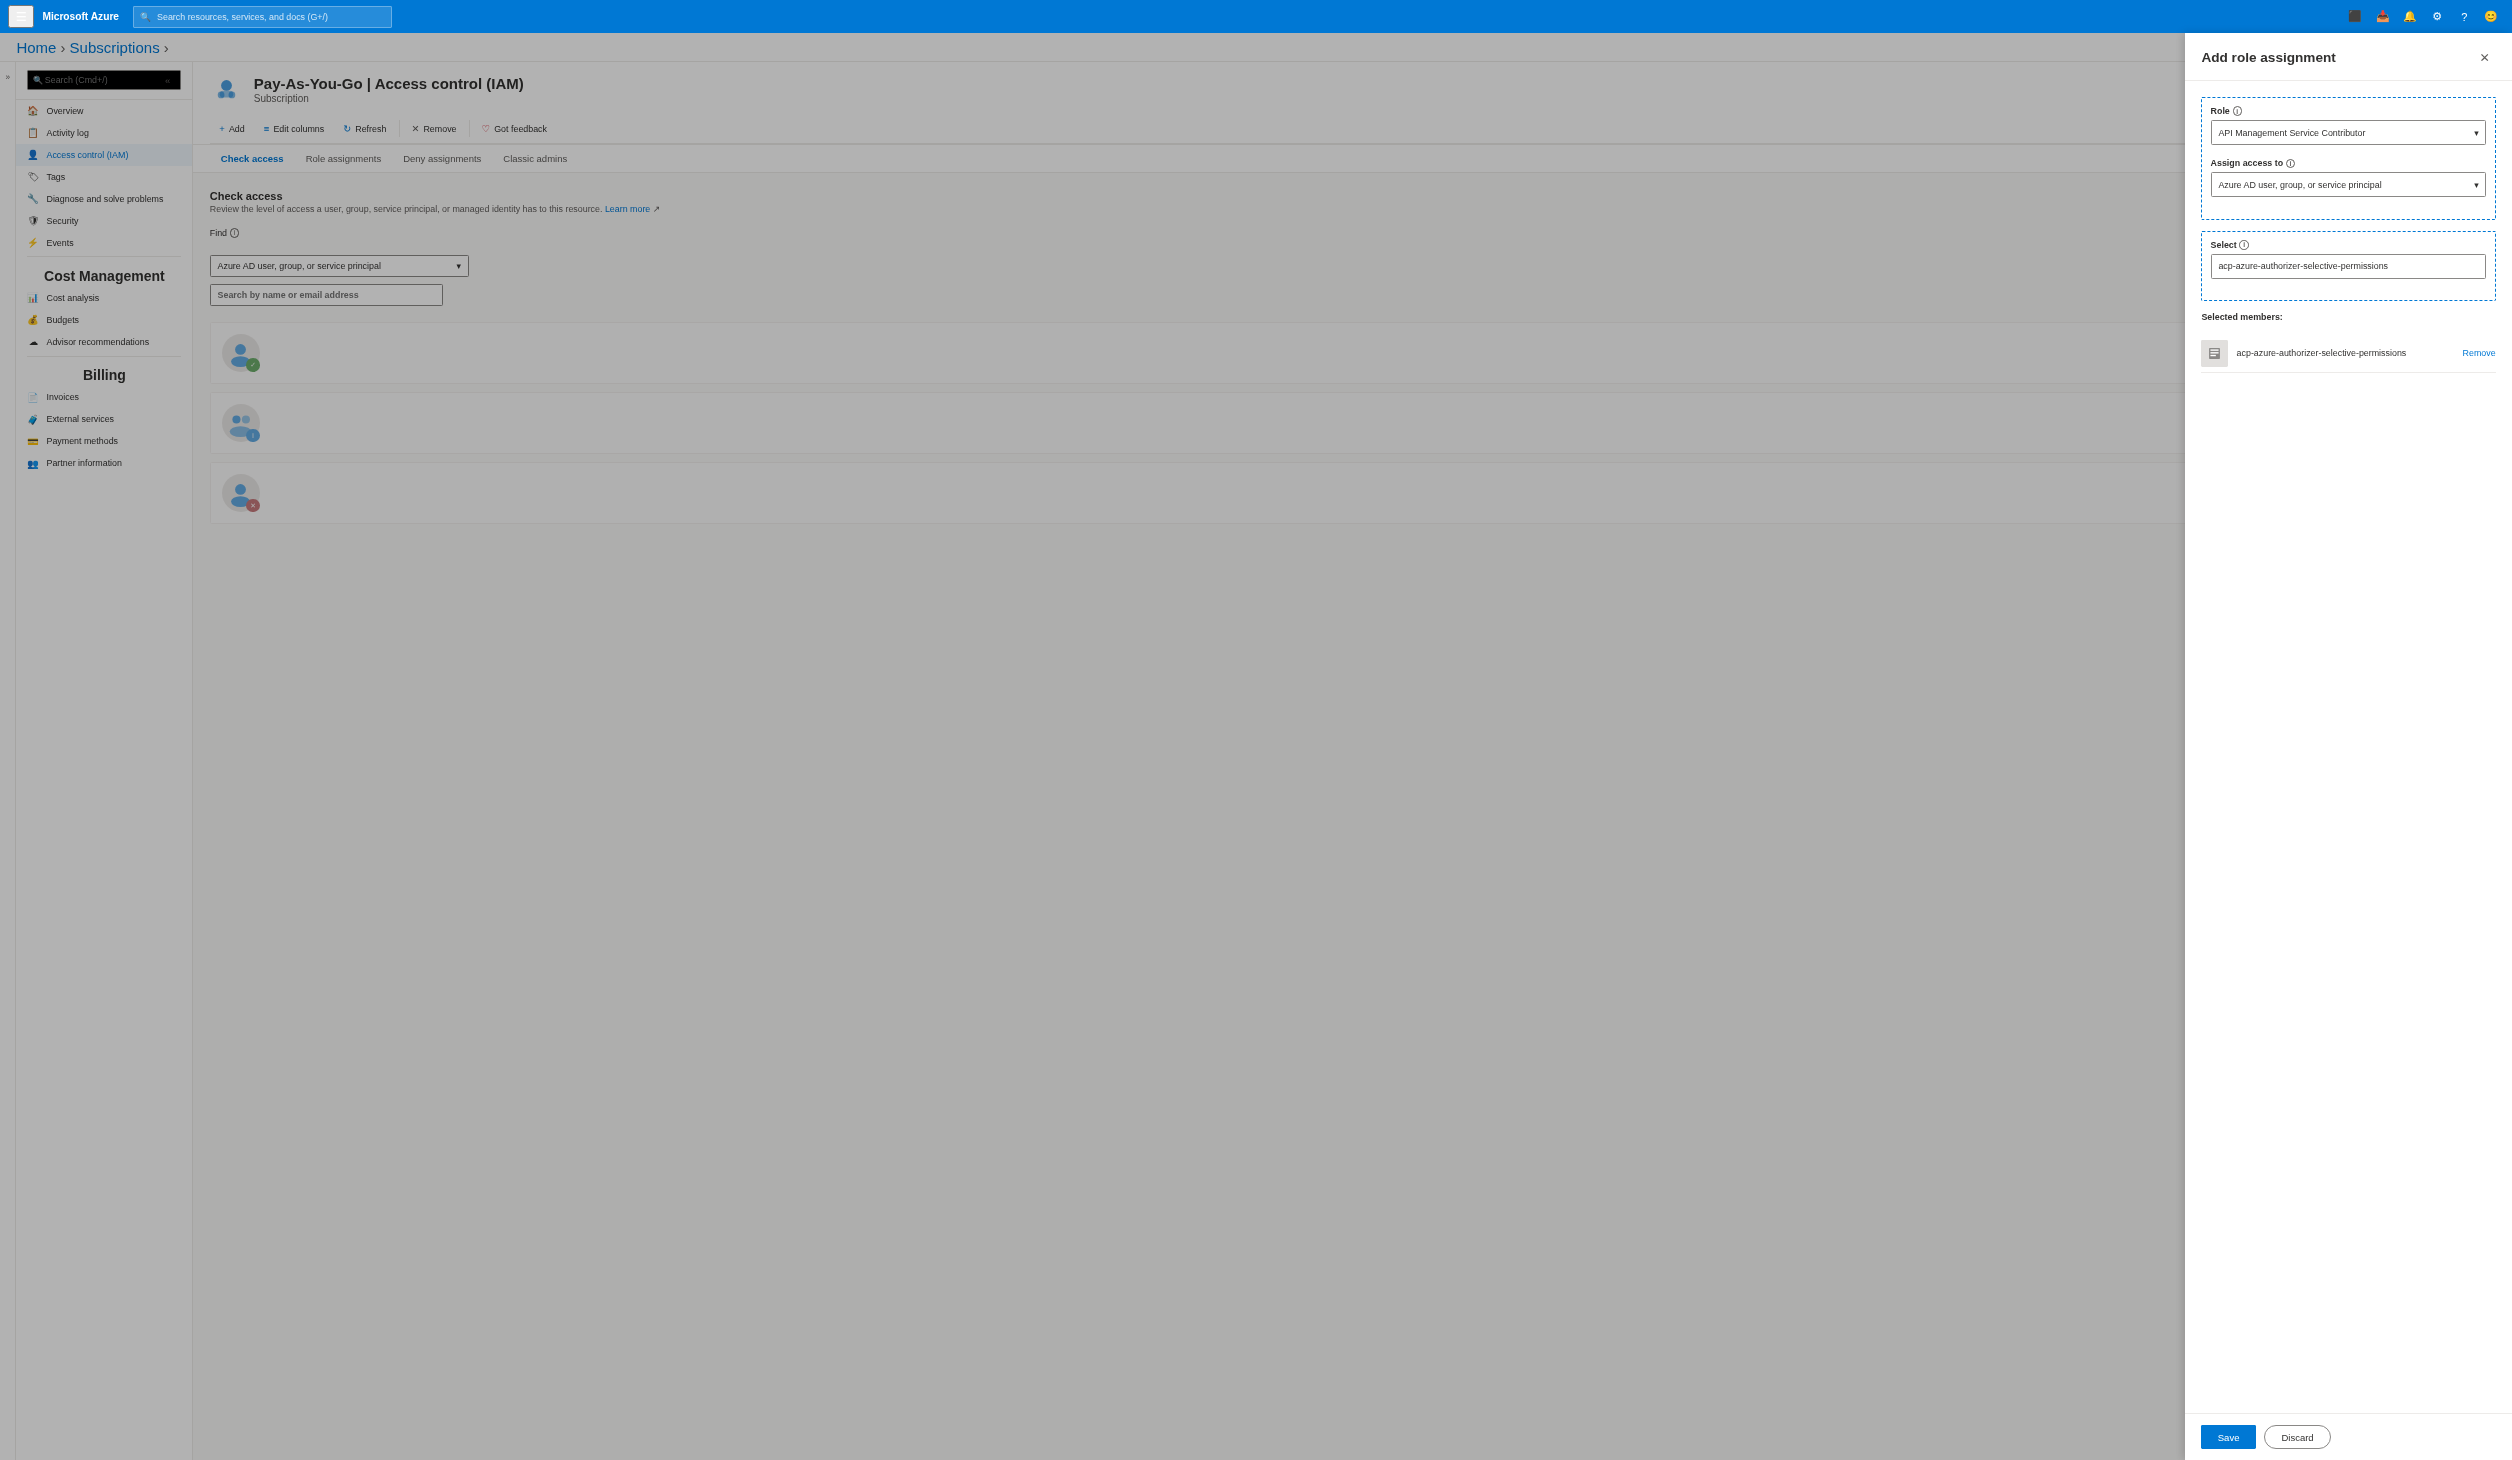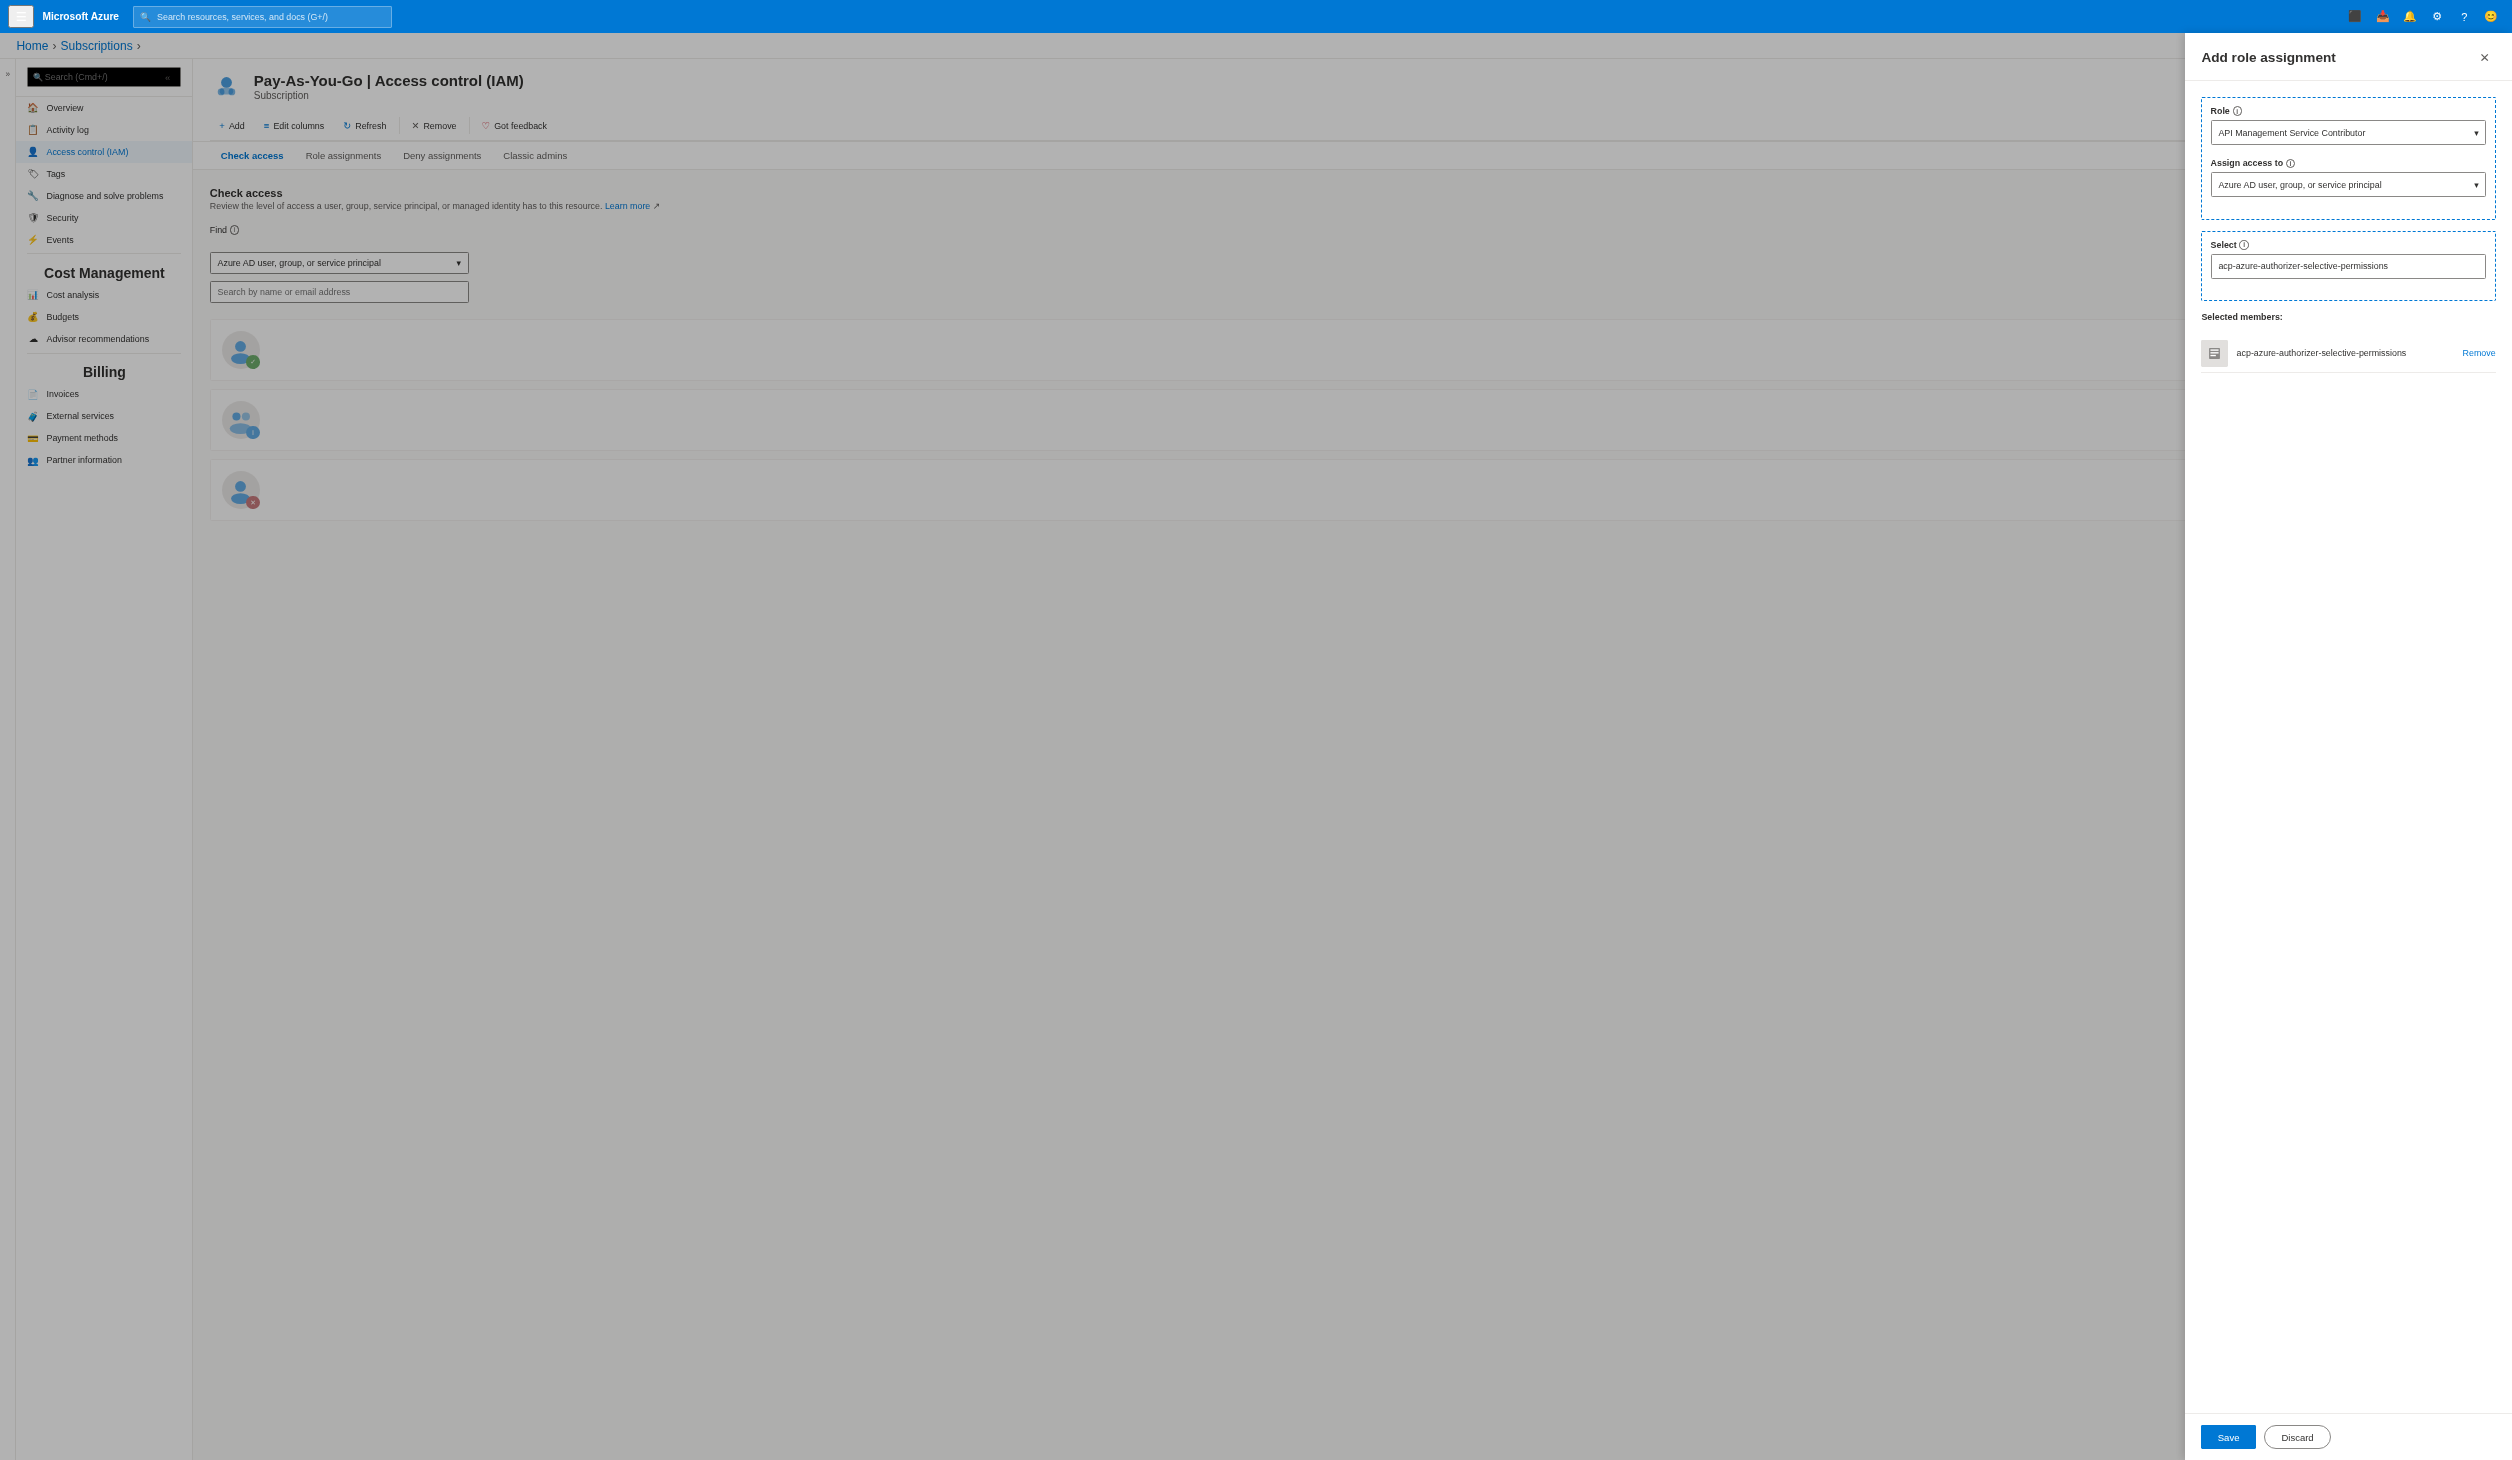--- a/index.html
+++ b/index.html
@@ -52,21 +52,21 @@
     }
 
     
     .breadcrumb-bar {
       background: white;
       padding: 5.5px 16.4px;
       border-bottom: 0.7px solid #edebe9;
       display: flex;
       align-items: center;
       gap: 4.1px;
-      font-size: 12px;
+      font-size: 15px;
       color: #0078d4;
     }
     .breadcrumb-sep { color: #605e5c; }
 
     
     .main-layout {
       display: flex;
       height: calc(100vh - 55px);
       position: relative;
     }
@@ -280,28 +280,29 @@
       font-size: 8.9px;
       color: #323130;
       background: white;
       margin-bottom: 6.8px;
       display: flex;
       align-items: center;
       justify-content: space-between;
       cursor: pointer;
     }
     .find-search {
-      width: 259px;
+      width: 233px;
       height: 22px;
       border: 0.7px solid #8a8886;
       border-radius: 1.4px;
       padding: 0 6.8px;
       font-size: 8.9px;
       color: #a19f9d;
       background: white;
+      font-weight: bold;
     }
 
     
     .role-cards {
       margin-top: 16.4px;
       display: flex;
       flex-direction: column;
       gap: 8.2px;
     }
     .role-card {

